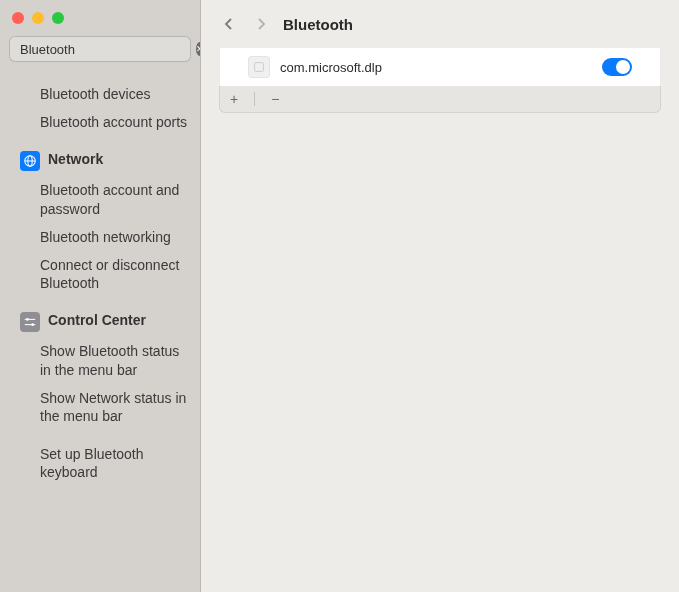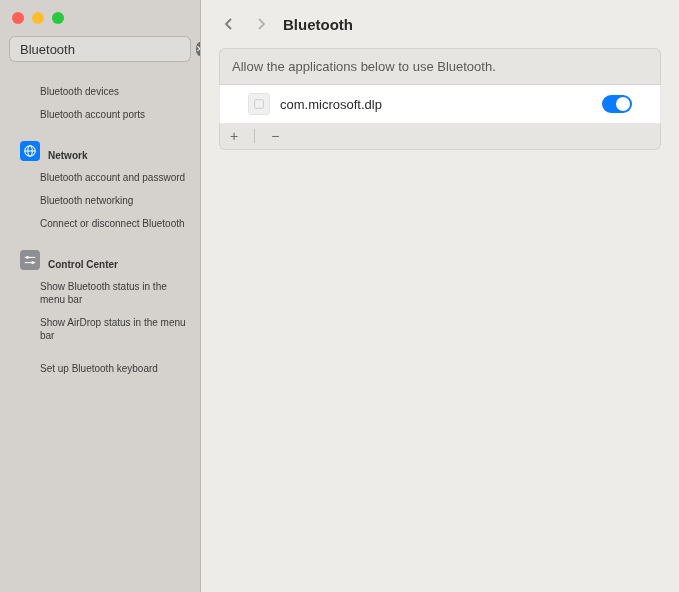--- a/index.html
+++ b/index.html
@@ -75,23 +75,23 @@
   cursor: pointer;
 }
 .nav {
   padding: 0 0 10px 0;
 }
 .nav-group {
   margin-top: 10px;
 }
 .nav-item {
   display: flex;
-  align-items: flex-end;
+  align-items: flex-start;
   padding: 5px 10px 5px 12px;
-  font-size: 10px;
+  font-size: 14px;
   color: #3a3a3a;
   cursor: default;
 }
 .nav-item.header {
   font-weight: 700;
   color: #333;
   margin-left: 8px;
 }
 .nav-item.sub {
   padding-left: 40px;
@@ -285,21 +285,21 @@
                 <circle cx="11" cy="11" r="1.5" fill="#fff"></circle>
                 <line x1="2" y1="11" x2="14" y2="11" stroke="#fff" stroke-width="1.2"></line>
               </svg>
             </span>
             <span class="label">Control Center</span>
           </div>
           <div class="nav-item sub">
             <span class="label">Show Bluetooth status in the menu bar</span>
           </div>
           <div class="nav-item sub">
-            <span class="label">Show AirDrop status in the menu bar</span>
+            <span class="label">Show Network status in the menu bar</span>
           </div>
         </div>
         <div class="nav-group">
           <div class="nav-item sub">
             <span class="label">Set up Bluetooth keyboard</span>
           </div>
         </div>
       </div>
   </div>
 
@@ -312,21 +312,20 @@
       </div>
       <div class="navbtn forward">
         <svg width="12" height="12" viewBox="0 0 12 12">
             <polyline points="4,1 9,6 4,11" stroke="#333" stroke-width="1.8" fill="none"></polyline>
           </svg>
       </div>
       <div class="main-title">Bluetooth</div>
     </div>
 
     <div class="content">
-      <div class="info-bar">Allow the applications below to use Bluetooth.</div>
       <div class="app-list" id="app-list">
           <div class="app-row">
             <div class="app-icon">
               <svg viewBox="0 0 16 16">
                 <rect x="3" y="3" width="10" height="10" rx="1" stroke="#88a" stroke-width="1" fill="none"></rect>
               </svg>
             </div>
             <div class="app-name">com.microsoft.dlp</div>
             <div class="toggle"></div>
           </div>

